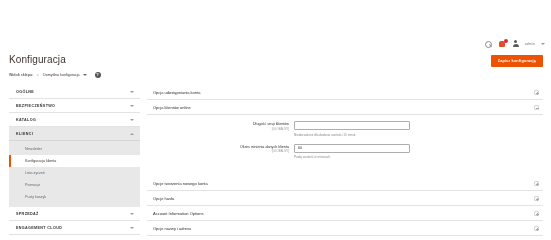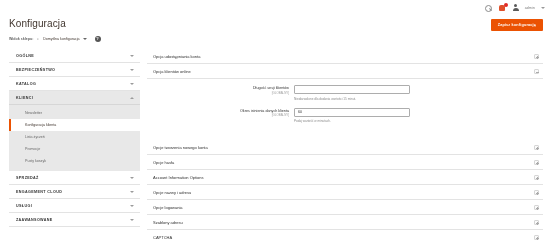--- a/index.html
+++ b/index.html
@@ -2,21 +2,21 @@
 <html><head>
 <meta charset="utf-8">
 <style>
   * { box-sizing: border-box; margin: 0; padding: 0; }
   html, body {
     width: 551px; height: 240px;
     background: #ffffff;
     font-family: "Liberation Sans", sans-serif;
     overflow: hidden;
   }
-  #app { position: relative; width: 551px; height: 172px; background:#fff; }
+  #app { position: relative; width: 551px; height: 172px; background:#fff;margin-top:36px; }
 
   
   .admin-header {
     position: relative; height: 16px; width: 100%;
     background: #ffffff;
     display: flex; align-items: center; justify-content: flex-end;
     padding-right: 6px;
   }
   .hdr-tools { display: flex; align-items: center; gap: 6px; }
   .ico-search { width: 7px; height: 7px; position: relative; }

